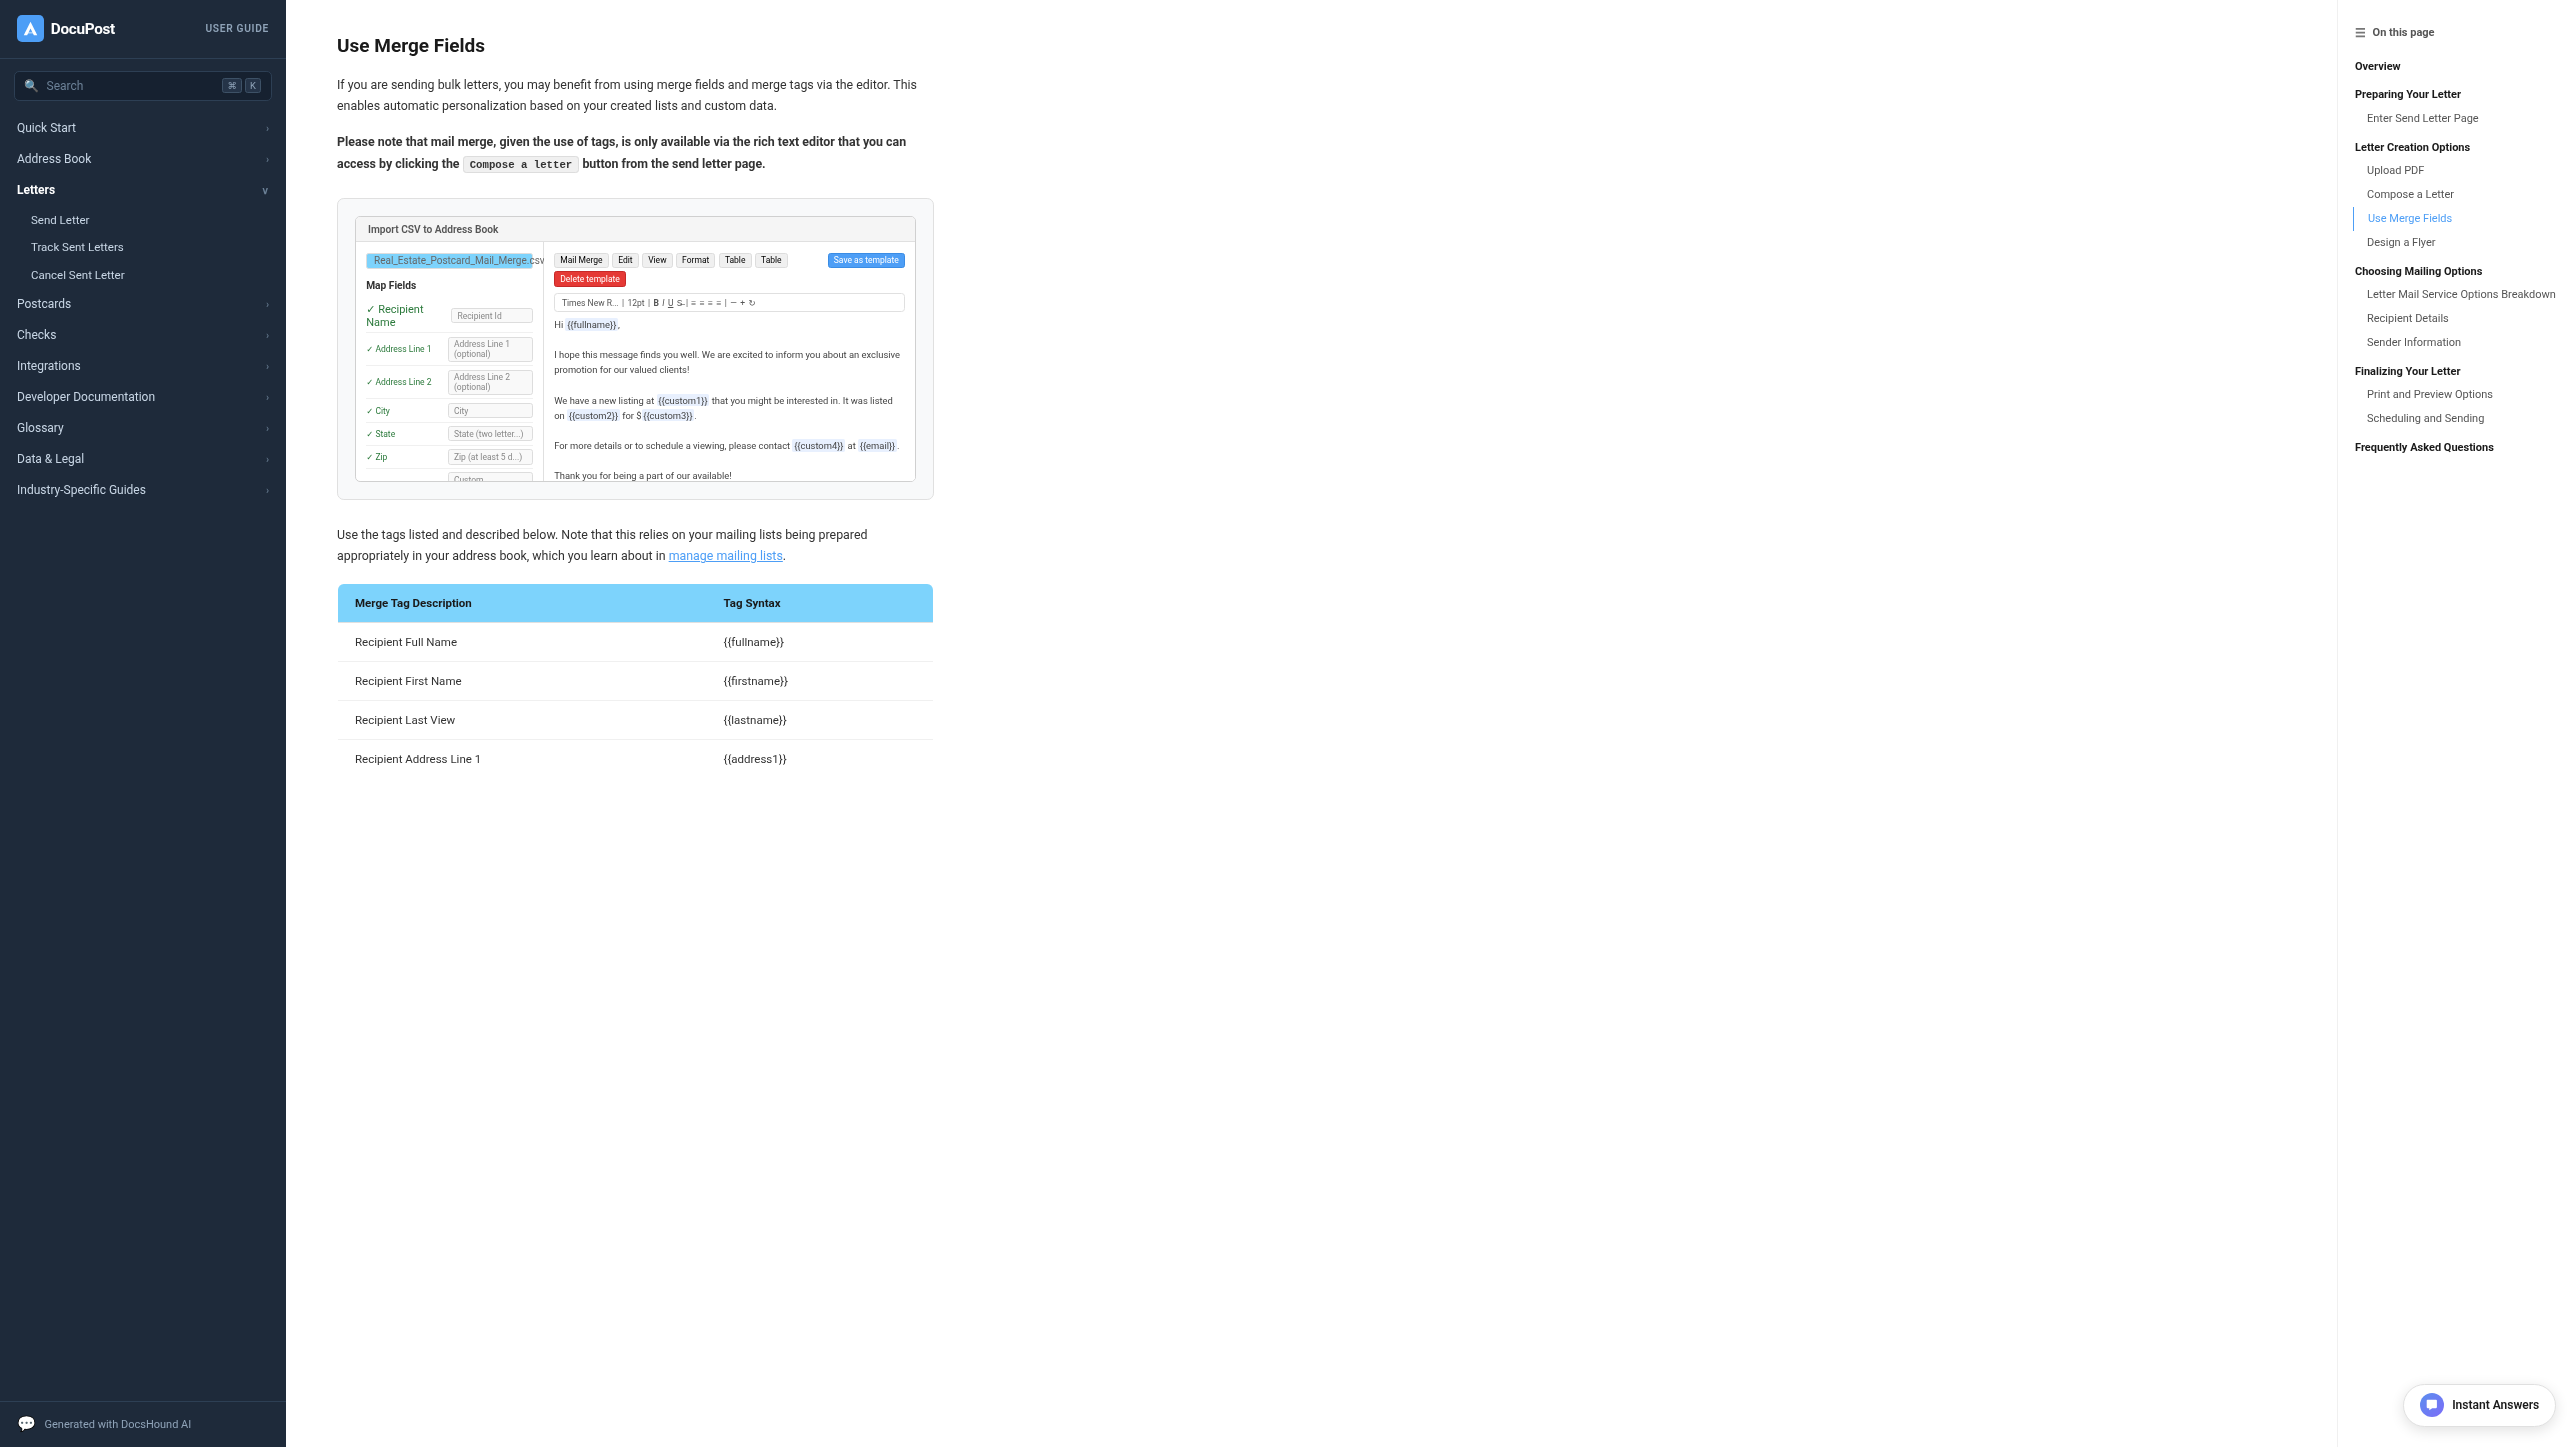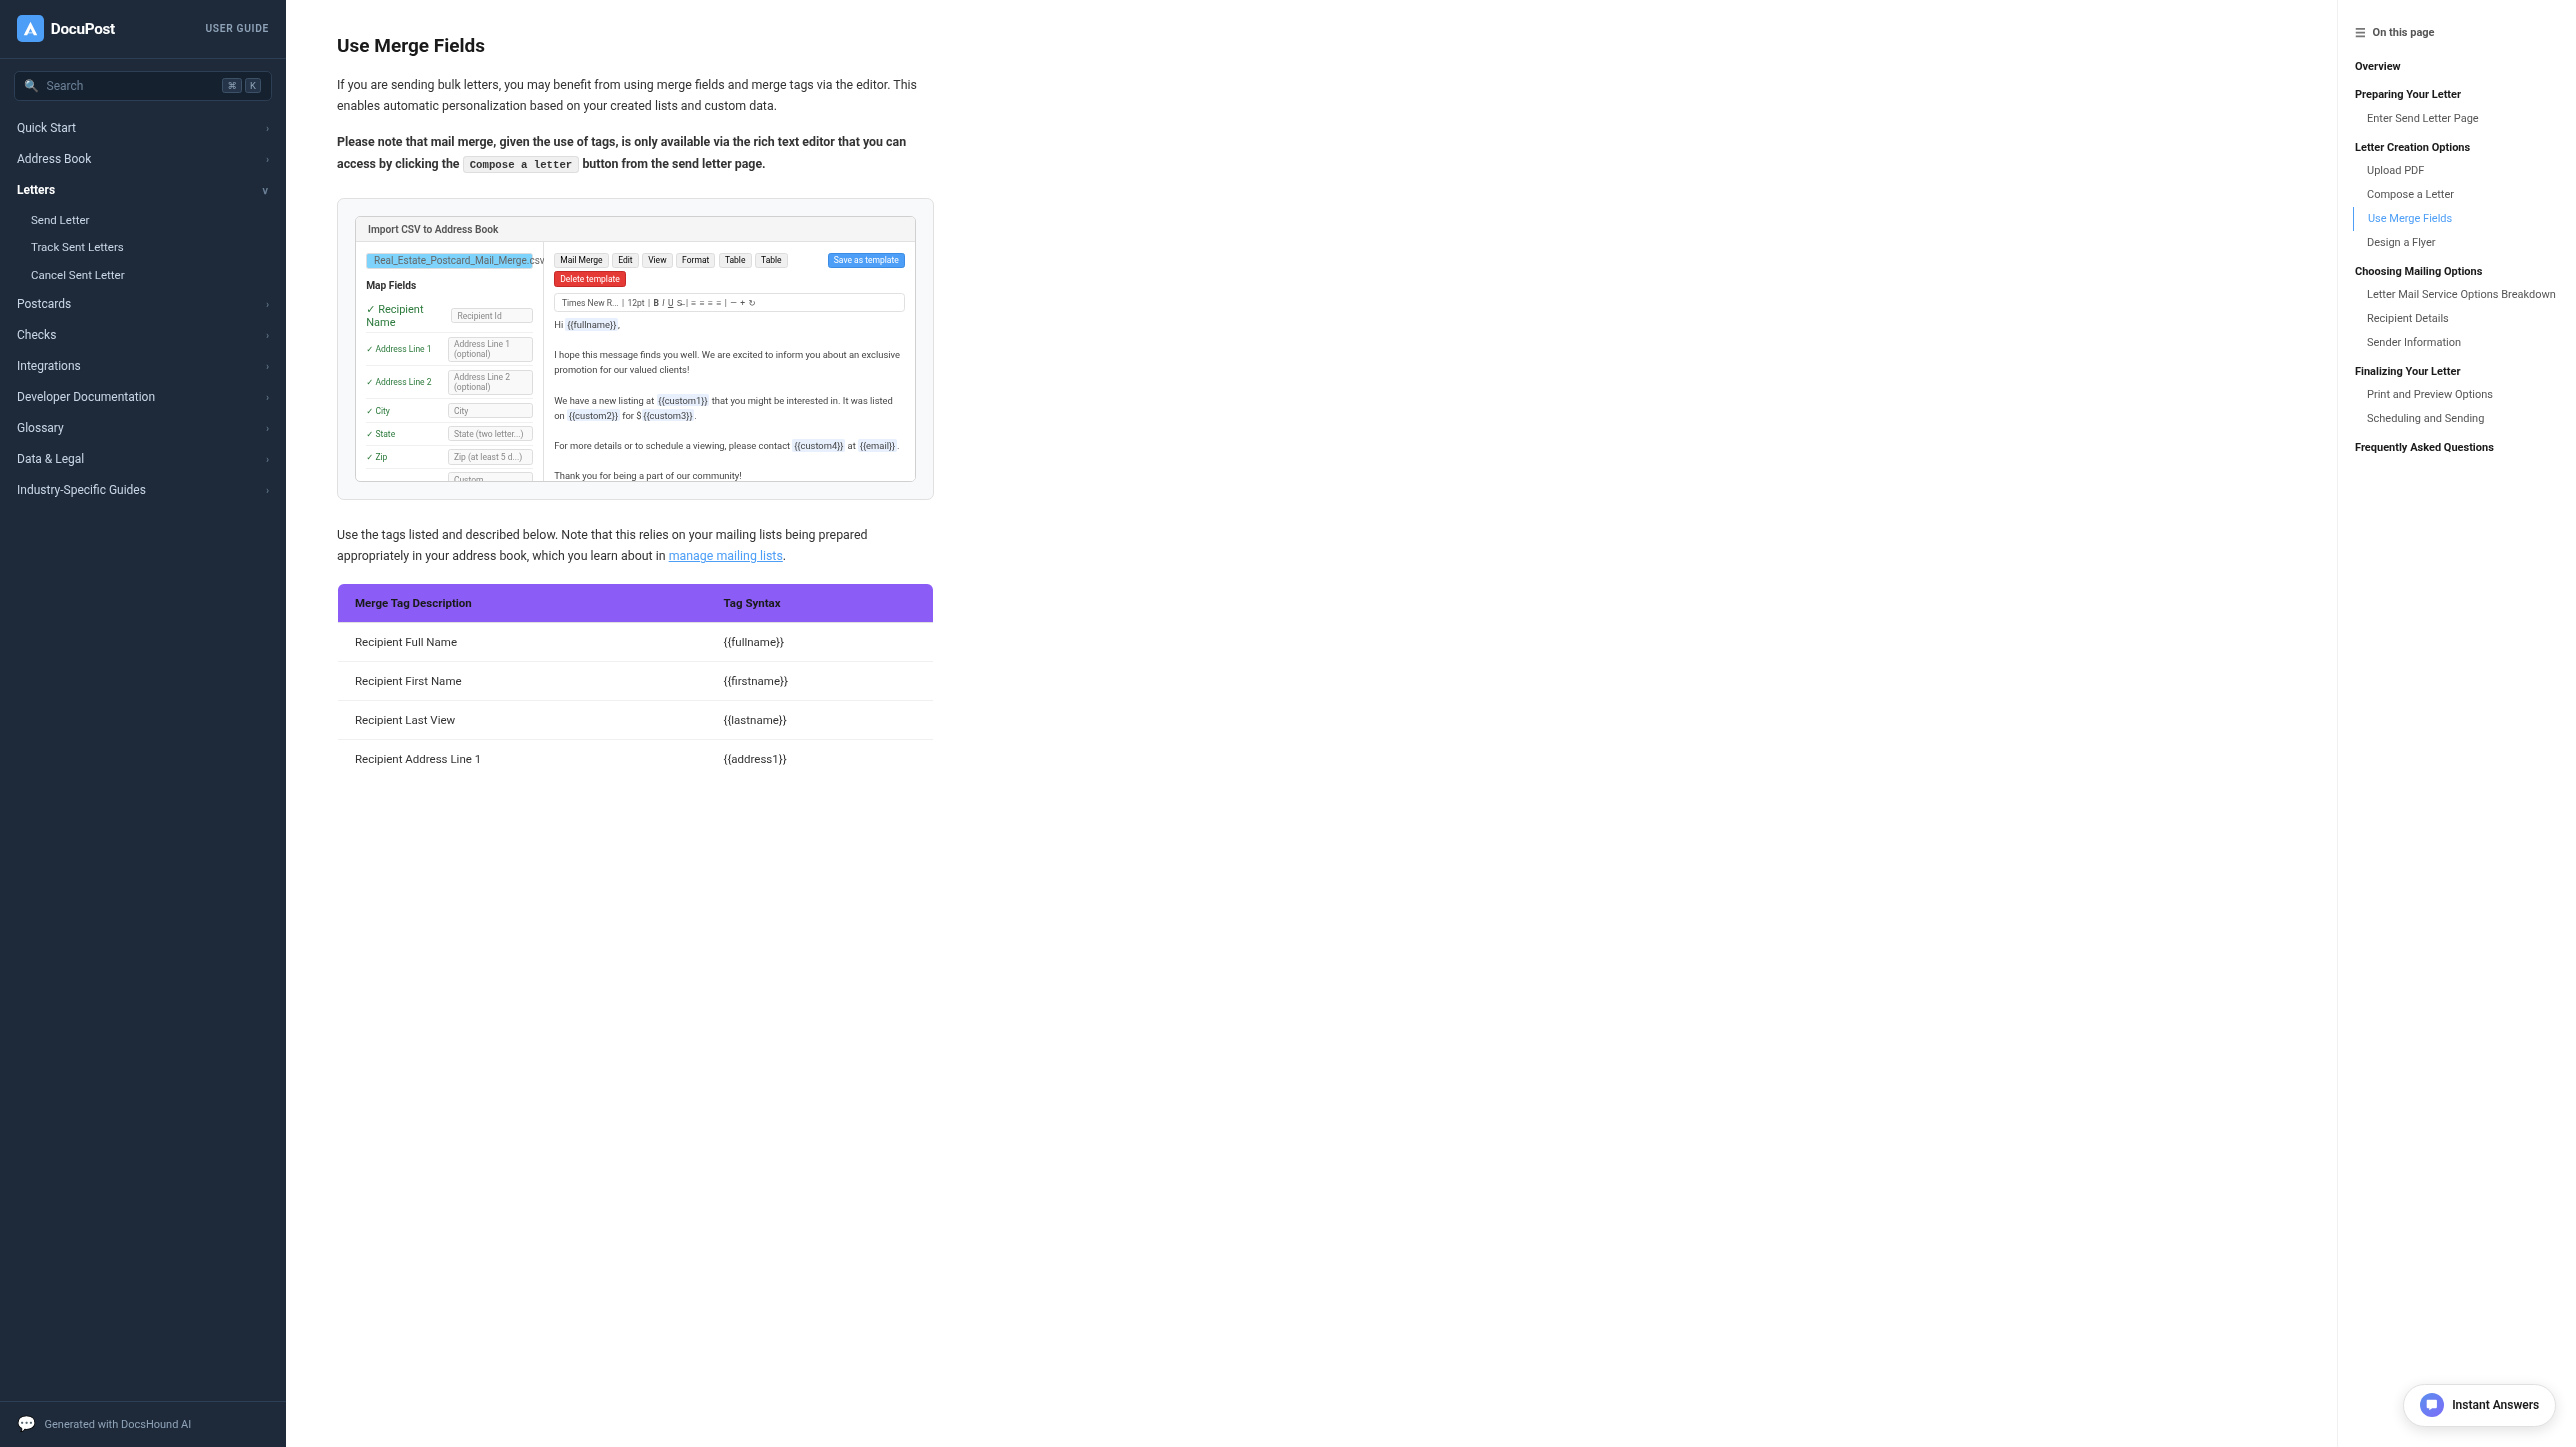--- a/index.html
+++ b/index.html
@@ -237,21 +237,21 @@
     
     .merge-table {
       width: 100%;
       border-collapse: collapse;
       border: 0.9px solid #e0e0e0;
       border-radius: 6.8px;
       overflow: hidden;
       margin-top: 17px;
     }
     .merge-table th {
-      background: #8b5cf6;
+      background: #7dd3fc;
       text-align: left;
       padding: 12px 17px;
       font-size: 11.5px;
       font-weight: 700;
       color: #1a1a1a;
       border-bottom: 0.9px solid #e0e0e0;
     }
     .merge-table td {
       padding: 12px 17px;
       font-size: 11.5px;
@@ -509,21 +509,21 @@
             </div>
             <div class="mock-text-area">
               <p>Hi <span class="mock-highlight">{{fullname}}</span>,</p>
               <br>
               <p>I hope this message finds you well. We are excited to inform you about an exclusive promotion for our valued clients!</p>
               <br>
               <p>We have a new listing at <span class="mock-highlight">{{custom1}}</span> that you might be interested in. It was listed on <span class="mock-highlight">{{custom2}}</span> for $<span class="mock-highlight">{{custom3}}</span>.</p>
               <br>
               <p>For more details or to schedule a viewing, please contact <span class="mock-highlight">{{custom4}}</span> at <span class="mock-highlight">{{email}}</span>.</p>
               <br>
-              <p>Thank you for being a part of our community!</p>
+              <p>Thank you for being a part of our available!</p>
               <br>
               
             </div>
 
           </div>
         </div>
       </div>
     </div>
 
     <p class="body-text">

